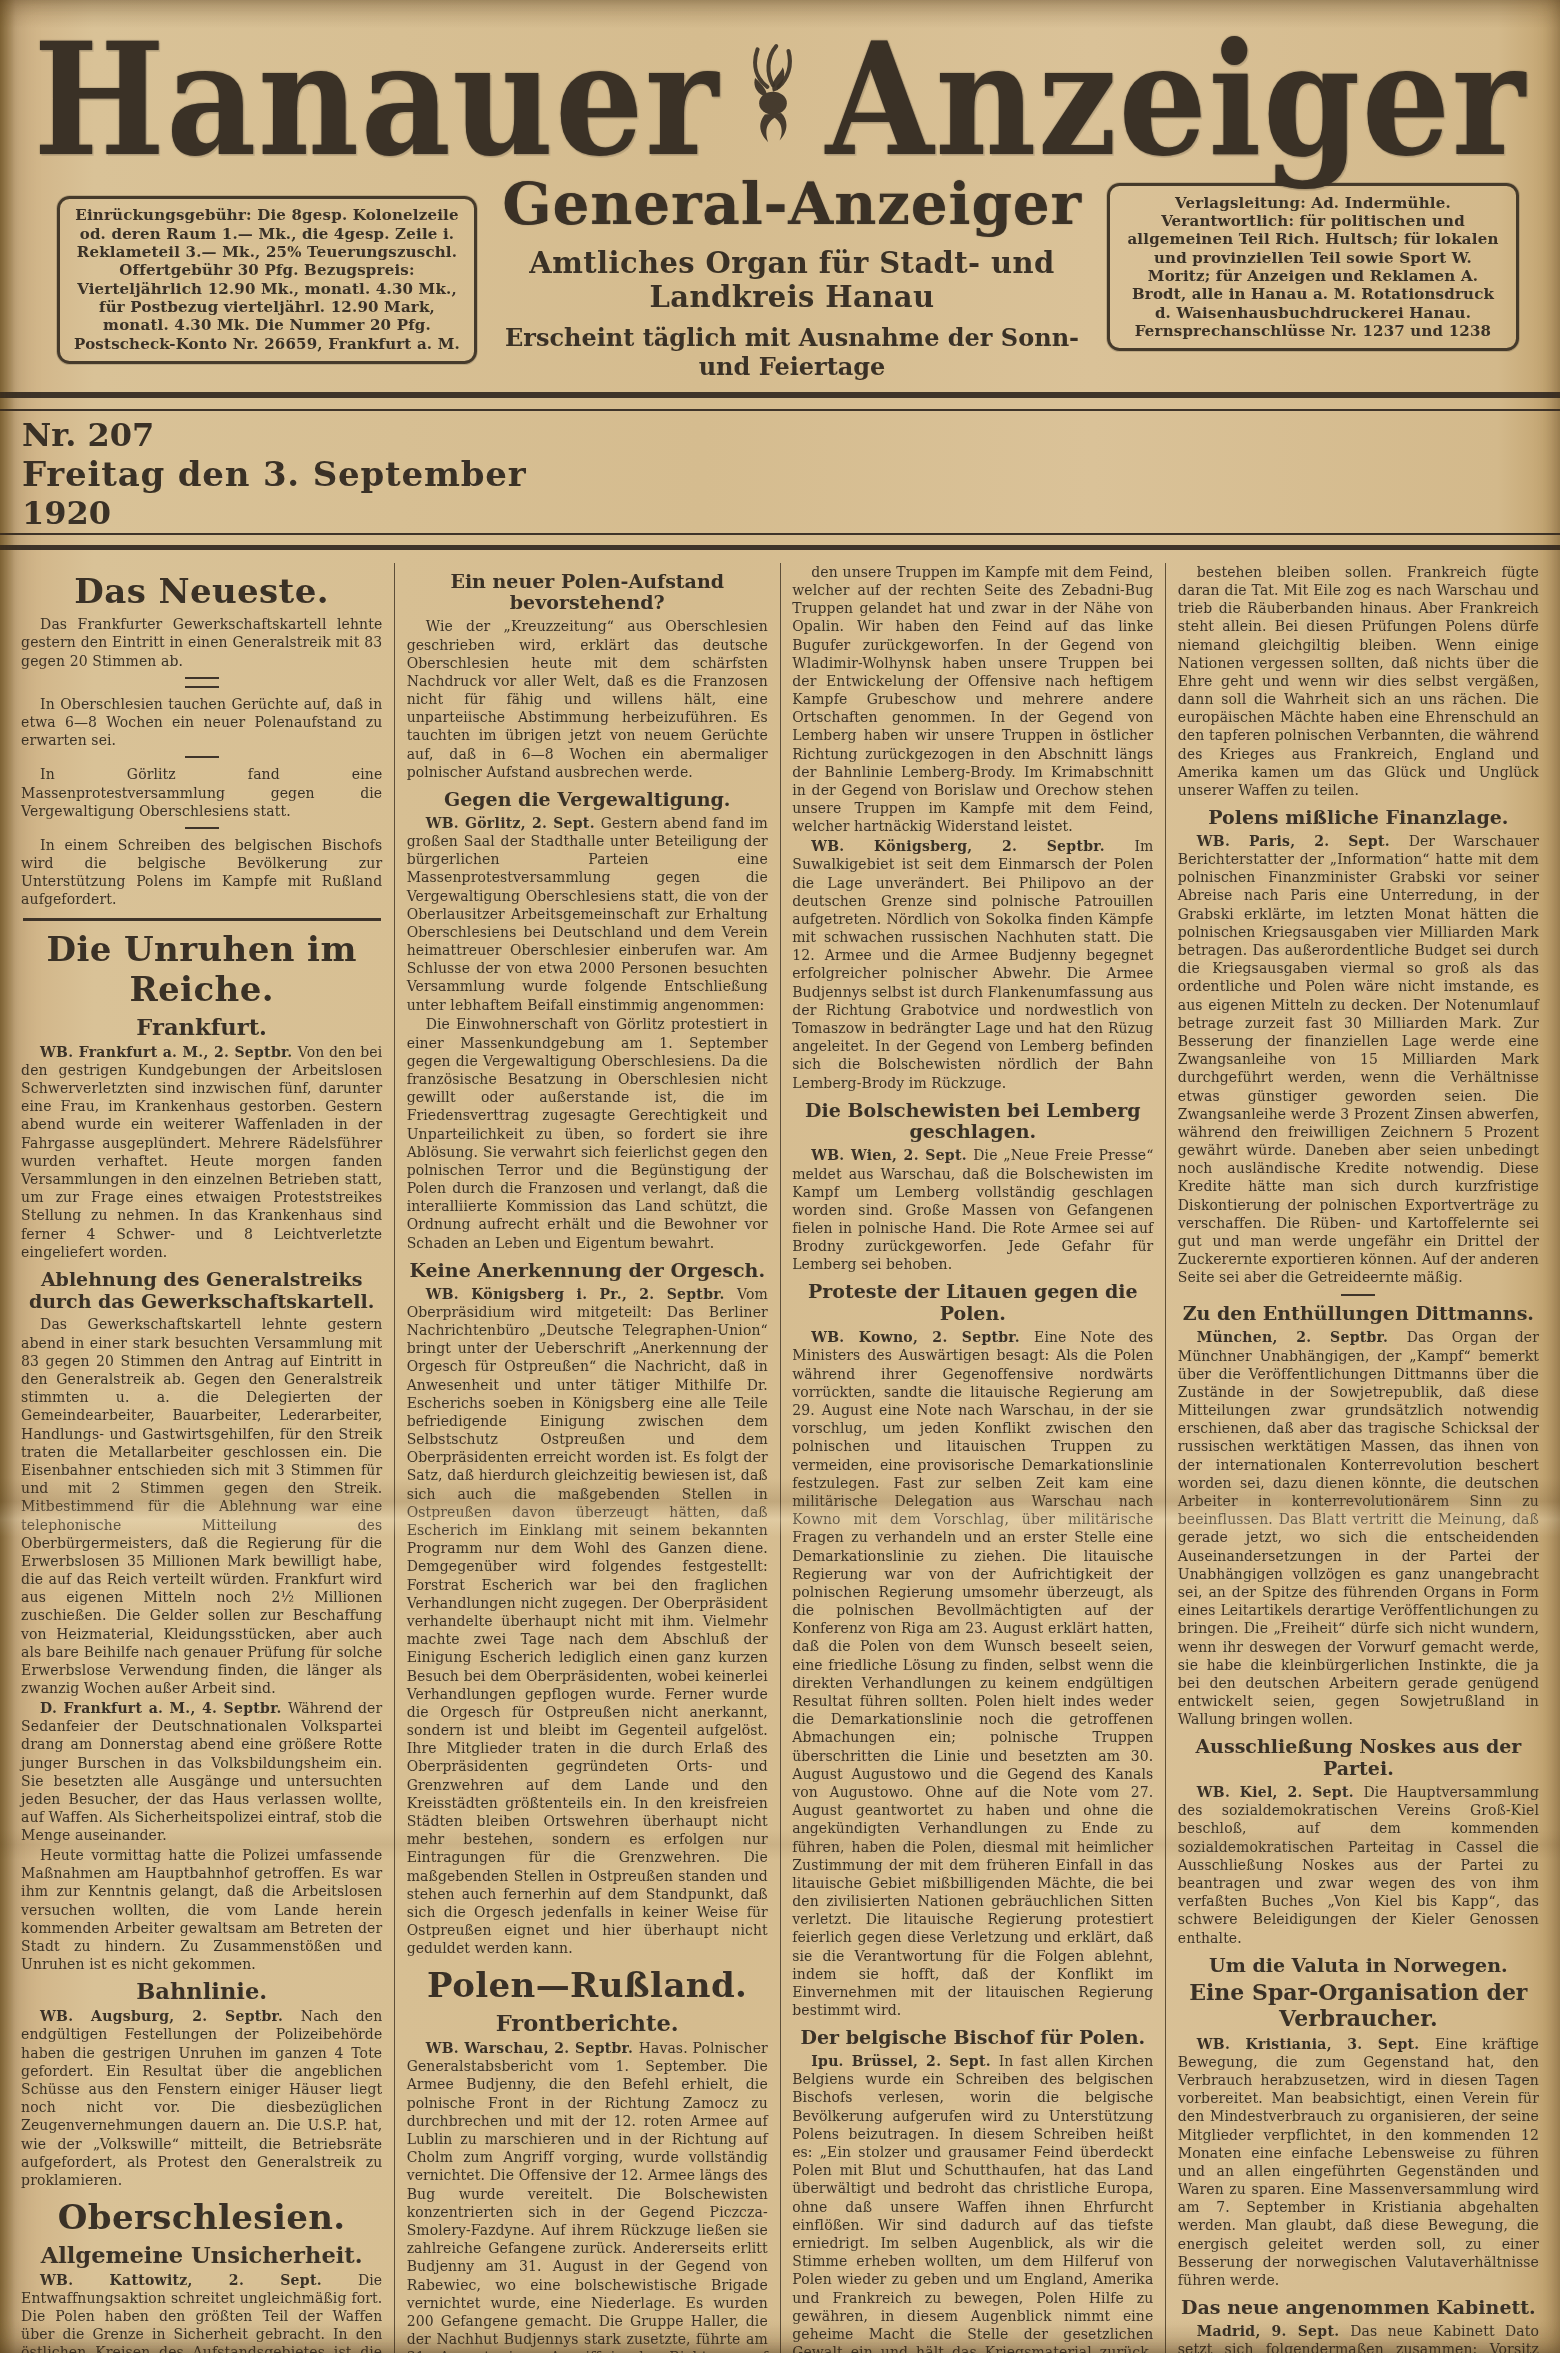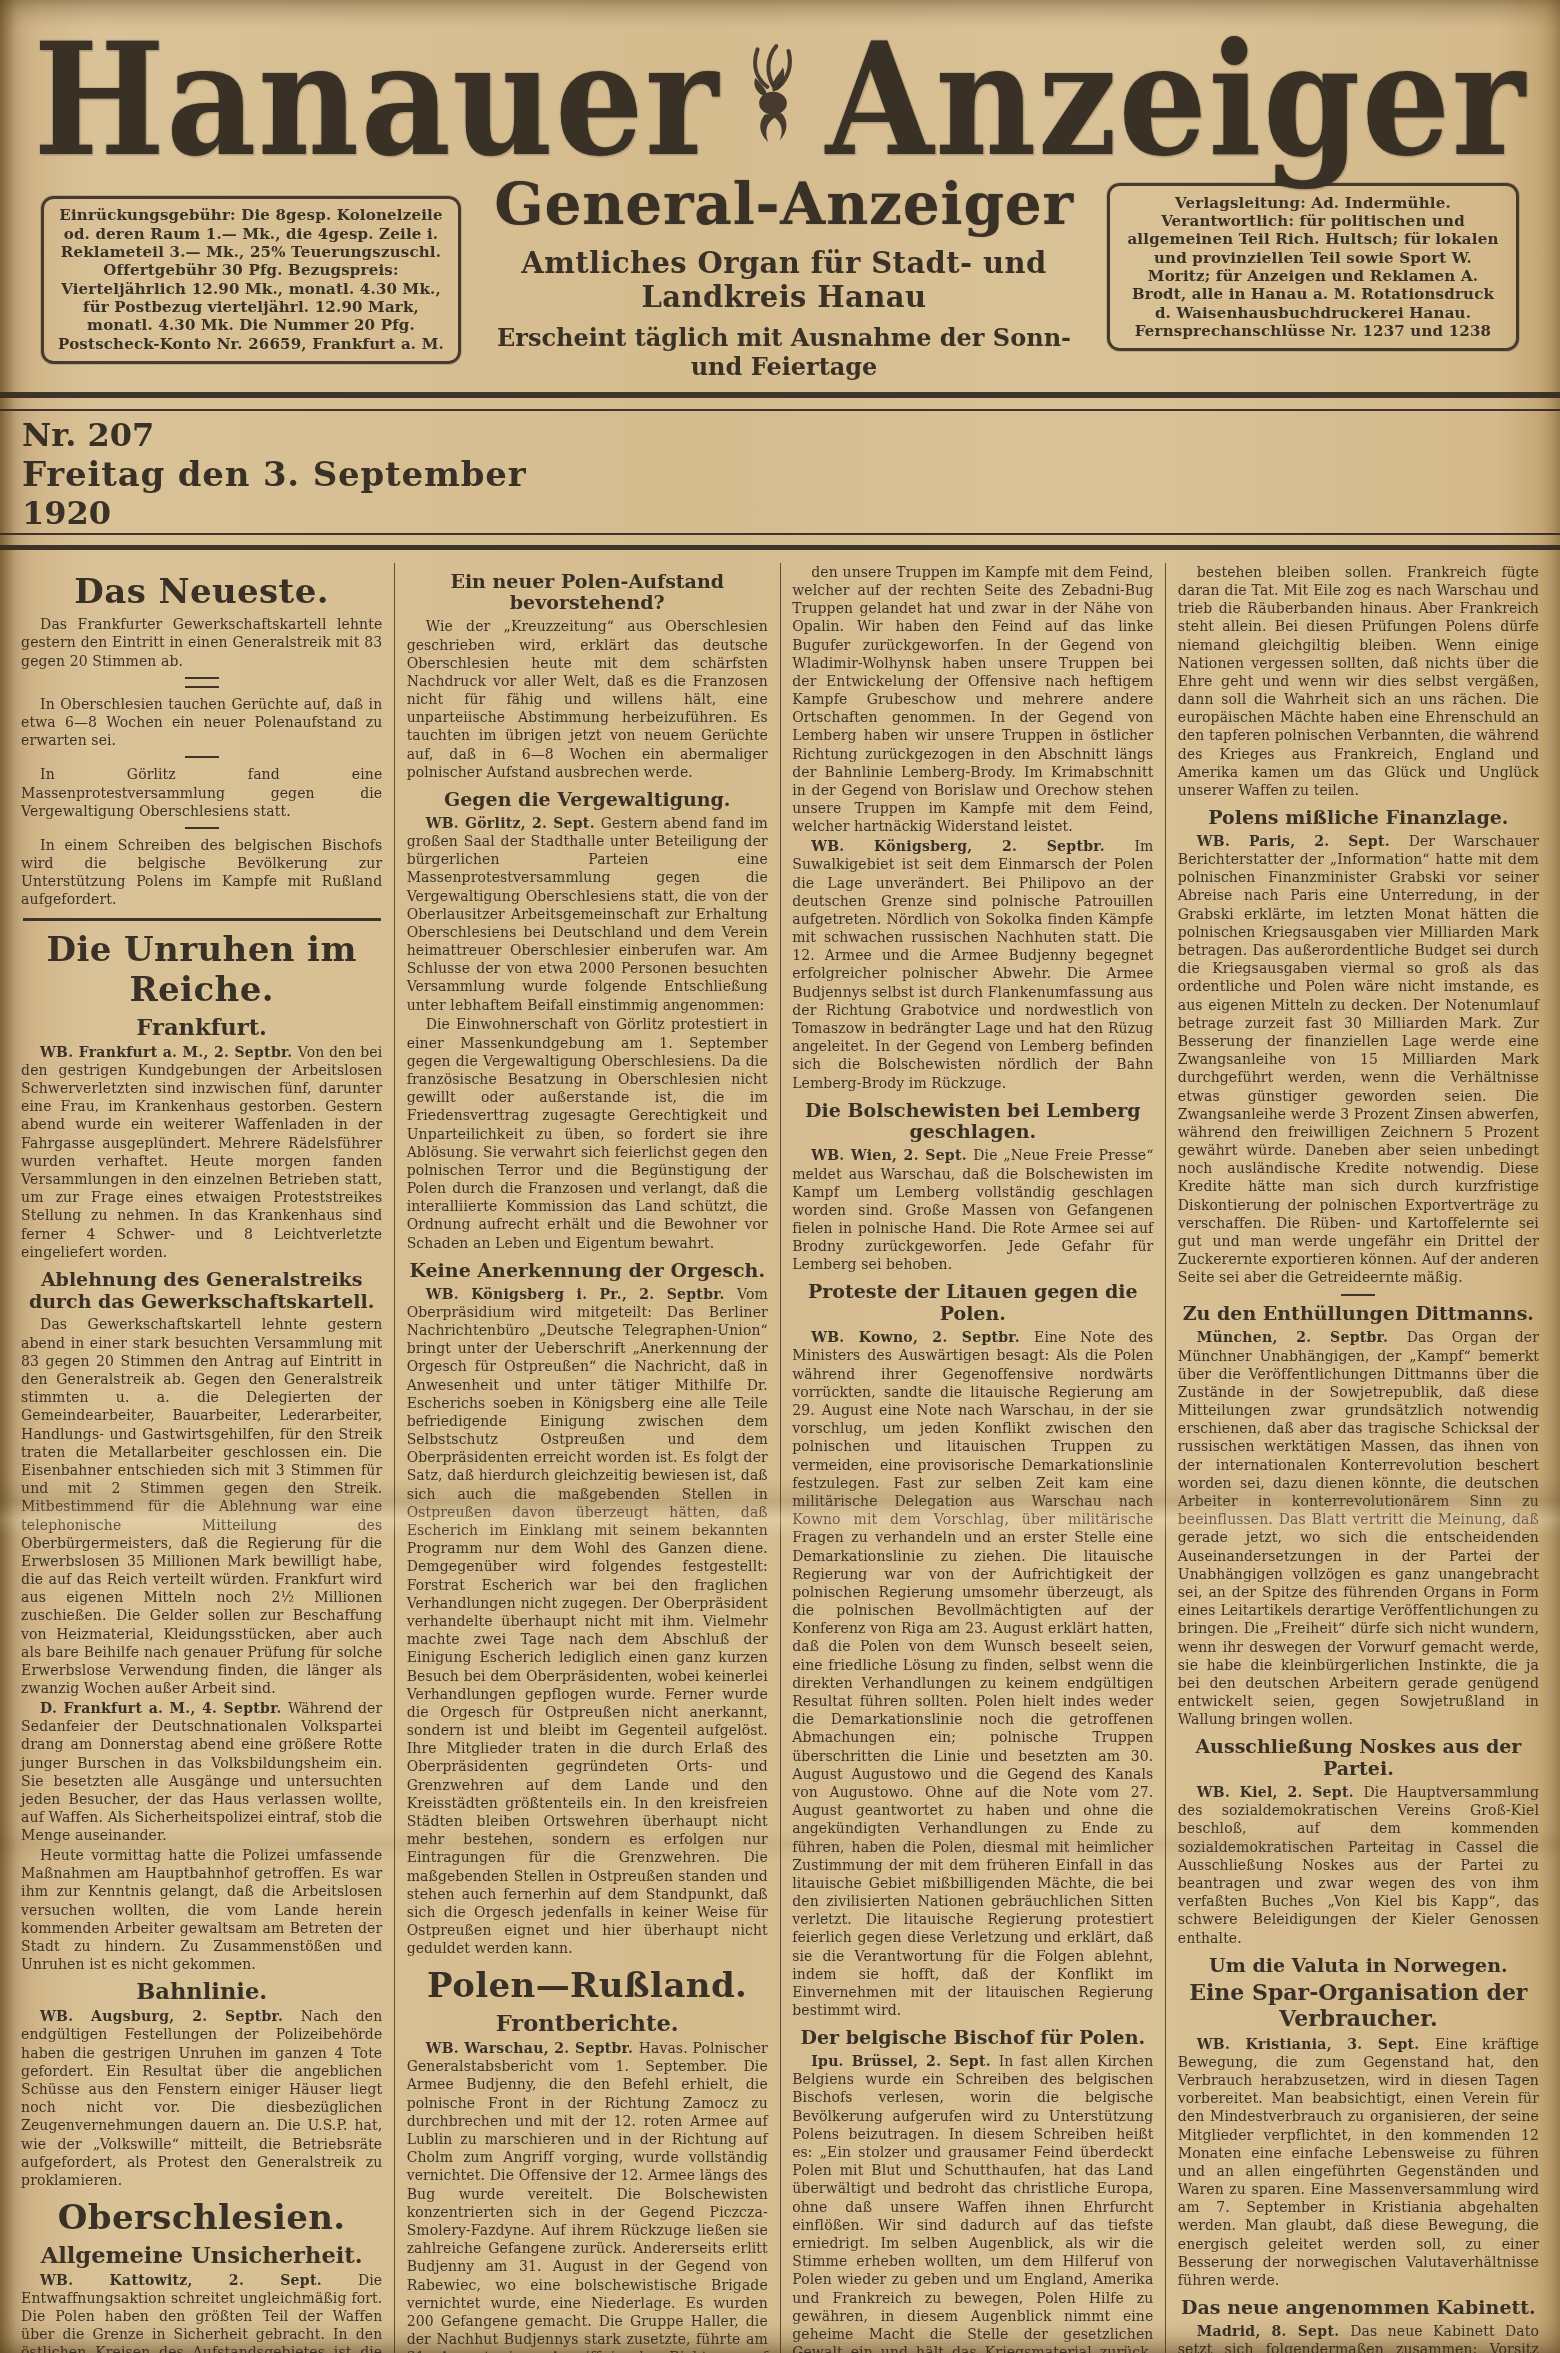--- a/index.html
+++ b/index.html
@@ -20,21 +20,21 @@
     box-shadow:inset 14px 0 30px -9.4px rgba(60,40,15,.55), inset -11px 0 23.4px -11px rgba(60,40,15,.4), inset 0 -12.5px 26.5px -12.5px rgba(60,40,15,.35);}
   
   .masthead{position:relative;padding-top:30px;}
   .title-row{display:flex;align-items:center;justify-content:center;gap:20px;}
   .mast-title{
     font-weight:bold;font-size:139px;line-height:1;letter-spacing:1.6px;
     transform:scaleY(1.12);transform-origin:center;
     text-shadow:0 0 1.6px rgba(58,49,38,.65), 1.6px 1.6px 0 rgba(58,49,38,.12);
   }
   .crest{flex:0 0 auto;margin-top:-6.2px;}
-  .head-row{display:flex;align-items:flex-start;margin-top:4.7px;padding:0 41px;}
+  .head-row{display:flex;align-items:flex-start;margin-top:4.7px;padding:0 41px;margin-left:16px;}
   .info-box{
     border:3.1px solid #453a2b;border-radius:12.5px;
     padding:7.8px 12.5px;font-size:15px;font-weight:600;line-height:1.22;
     text-align:center;letter-spacing:0.2px;
     box-shadow:0 0 0 0.8px rgba(69,58,43,.25);
   }
   .info-left{flex:0 0 389px;margin-top:22px;}
   .info-right{flex:0 0 381px;margin-top:9.4px;}
   .head-center{flex:1;text-align:center;padding:0 17px;}
   .ga-title{font-size:58px;font-weight:bold;line-height:1.05;letter-spacing:0.8px;text-shadow:0 0 1.2px rgba(58,49,38,.6);}
@@ -155,20 +155,20 @@
       <div class="p"><b>WB. Paris, 2. Sept. </b>Der Warschauer Berichterstatter der „Information“ hatte mit dem polnischen Finanzminister Grabski vor seiner Abreise nach Paris eine Unterredung, in der Grabski erklärte, im letzten Monat hätten die polnischen Kriegsausgaben vier Milliarden Mark betragen. Das außerordentliche Budget sei durch die Kriegsausgaben viermal so groß als das ordentliche und Polen wäre nicht imstande, es aus eigenen Mitteln zu decken. Der Notenumlauf betrage zurzeit fast 30 Milliarden Mark. Zur Besserung der finanziellen Lage werde eine Zwangsanleihe von 15 Milliarden Mark durchgeführt werden, wenn die Verhältnisse etwas günstiger geworden seien. Die Zwangsanleihe werde 3 Prozent Zinsen abwerfen, während den freiwilligen Zeichnern 5 Prozent gewährt würde. Daneben aber seien unbedingt noch ausländische Kredite notwendig. Diese Kredite hätte man sich durch kurzfristige Diskontierung der polnischen Exportverträge zu verschaffen. Die Rüben- und Kartoffelernte sei gut und man werde ungefähr ein Drittel der Zuckerernte exportieren können. Auf der anderen Seite sei aber die Getreideernte mäßig.</div>
       <div class="sep"></div>
       <div class="h3">Zu den Enthüllungen Dittmanns.</div>
       <div class="p"><b>München, 2. Septbr. </b>Das Organ der Münchner Unabhängigen, der „Kampf“ bemerkt über die Veröffentlichungen Dittmanns über die Zustände in der Sowjetrepublik, daß diese Mitteilungen zwar grundsätzlich notwendig erschienen, daß aber das tragische Schicksal der russischen werktätigen Massen, das ihnen von der internationalen Konterrevolution beschert worden sei, dazu dienen könnte, die deutschen Arbeiter in konterrevolutionärem Sinn zu beeinflussen. Das Blatt vertritt die Meinung, daß gerade jetzt, wo sich die entscheidenden Auseinandersetzungen in der Partei der Unabhängigen vollzögen es ganz unangebracht sei, an der Spitze des führenden Organs in Form eines Leitartikels derartige Veröffentlichungen zu bringen. Die „Freiheit“ dürfe sich nicht wundern, wenn ihr deswegen der Vorwurf gemacht werde, sie habe die kleinbürgerlichen Instinkte, die ja bei den deutschen Arbeitern gerade genügend entwickelt seien, gegen Sowjetrußland in Wallung bringen wollen.</div>
       <div class="h3">Ausschließung Noskes aus der Partei.</div>
       <div class="p"><b>WB. Kiel, 2. Sept. </b>Die Hauptversammlung des sozialdemokratischen Vereins Groß-Kiel beschloß, auf dem kommenden sozialdemokratischen Parteitag in Cassel die Ausschließung Noskes aus der Partei zu beantragen und zwar wegen des von ihm verfaßten Buches „Von Kiel bis Kapp“, das schwere Beleidigungen der Kieler Genossen enthalte.</div>
       <div class="h3">Um die Valuta in Norwegen.</div>
       <div class="h4">Eine Spar-Organisation der Verbraucher.</div>
       <div class="p"><b>WB. Kristiania, 3. Sept. </b>Eine kräftige Bewegung, die zum Gegenstand hat, den Verbrauch herabzusetzen, wird in diesen Tagen vorbereitet. Man beabsichtigt, einen Verein für den Mindestverbrauch zu organisieren, der seine Mitglieder verpflichtet, in den kommenden 12 Monaten eine einfache Lebensweise zu führen und an allen eingeführten Gegenständen und Waren zu sparen. Eine Massenversammlung wird am 7. September in Kristiania abgehalten werden. Man glaubt, daß diese Bewegung, die energisch geleitet werden soll, zu einer Besserung der norwegischen Valutaverhältnisse führen werde.</div>
       <div class="h3">Das neue angenommen Kabinett.</div>
-      <div class="p"><b>Madrid, 8. Sept. </b>Das neue Kabinett Dato setzt sich folgendermaßen zusammen: Vorsitz und Marine Dato. Außenminister Marquis de Lema. Inneres Graf Buglal. Finanzen Pascual. Krieg Graf Exa. Unterricht Marquis de Potago. Justiz Ordames. Landwirtschaft Espada. Arbeit Canals.</div>
+      <div class="p"><b>Madrid, 9. Sept. </b>Das neue Kabinett Dato setzt sich folgendermaßen zusammen: Vorsitz und Marine Dato. Außenminister Marquis de Lema. Inneres Graf Buglal. Finanzen Pascual. Krieg Graf Exa. Unterricht Marquis de Potago. Justiz Ordames. Landwirtschaft Espada. Arbeit Canals.</div>
     </div>
   </div>
 
 <div class="crease crease-a"></div>
 <div class="crease crease-b"></div>
 <div class="vignette"></div>
 
 
 </body></html>

